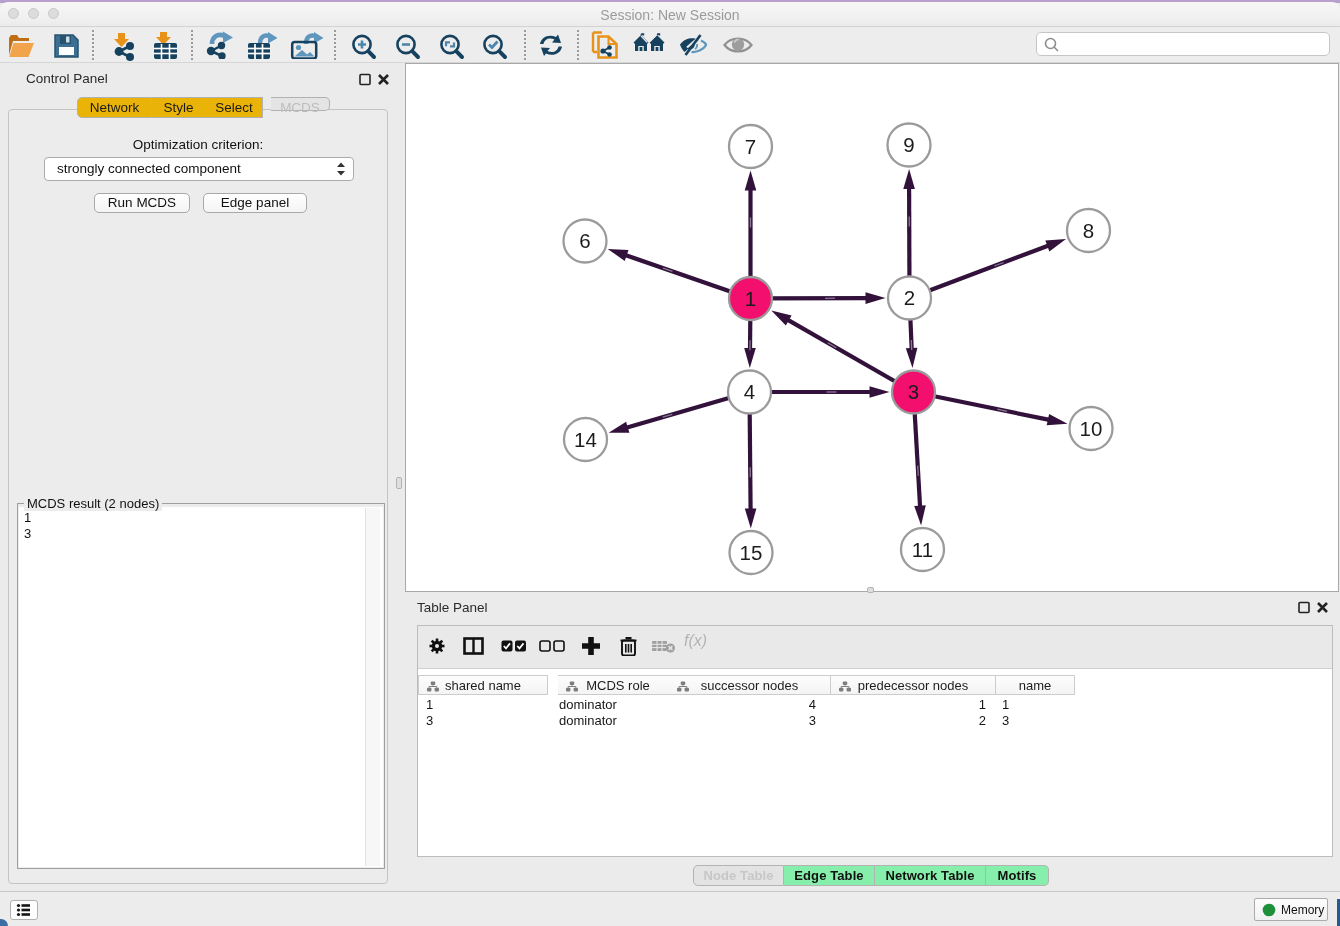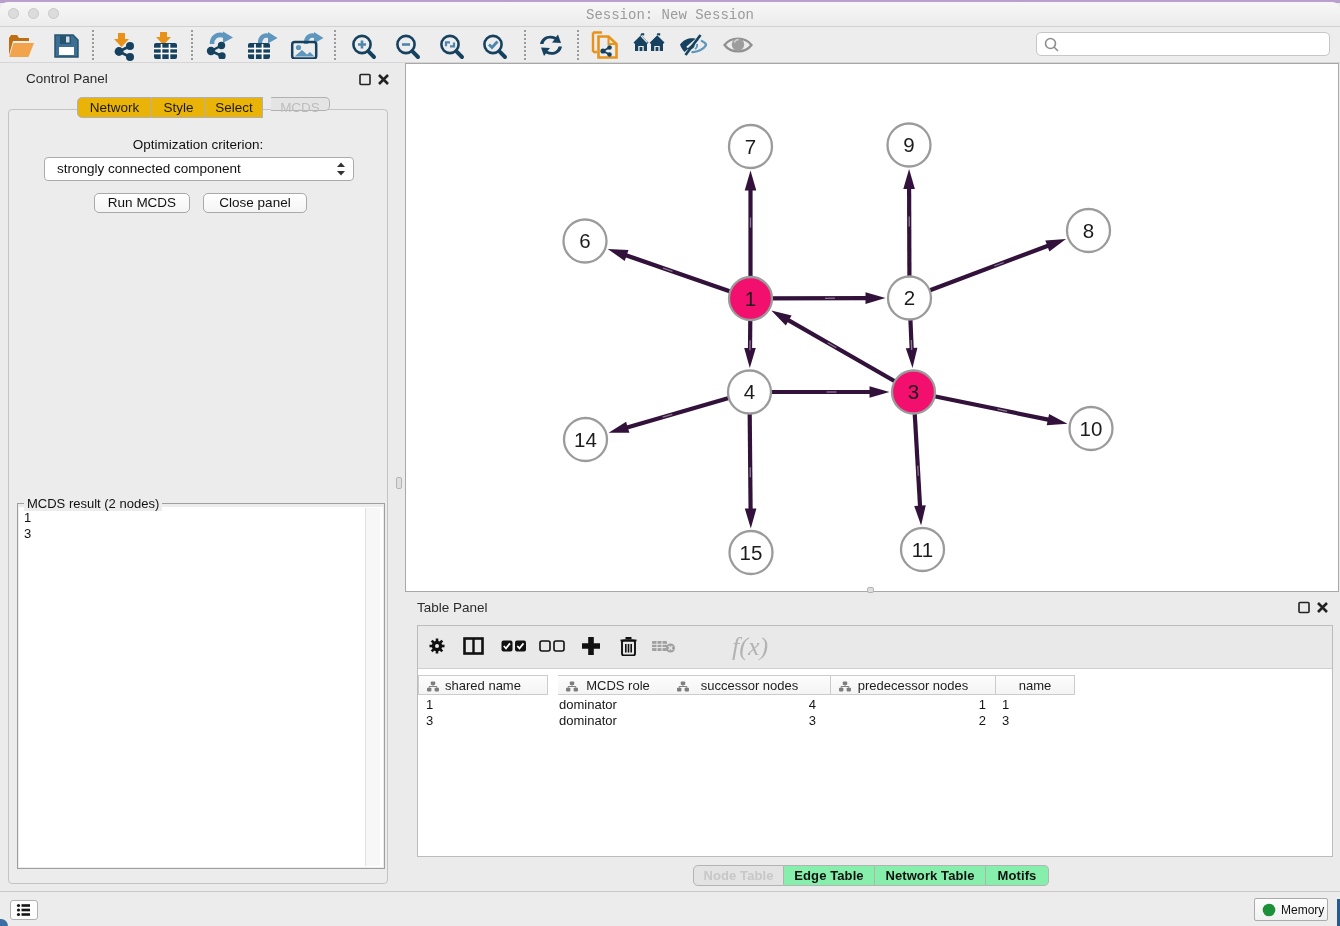--- a/index.html
+++ b/index.html
@@ -1,21 +1,21 @@
 <!DOCTYPE html>
 <html><head><meta charset="utf-8">
 <style>
 * { margin:0; padding:0; box-sizing:border-box; }
 html,body { width:1340px; height:926px; overflow:hidden; }
 body { font-family:"Liberation Sans", sans-serif; background:#ebebeb; position:relative; }
 .abs { position:absolute; }
 
 #purple { left:0; top:0; width:1340px; height:3px; background:#b89fcd; }
 
-#titlebar { left:0; top:2px; width:1340px; height:25px; background:linear-gradient(#f7f7f7,#ececec); border-radius:8px 8px 0 0; border-bottom:1px solid #d2d2d2;font-family:Liberation Mono, monospace; }
+#titlebar { left:0; top:2px; width:1340px; height:25px; background:linear-gradient(#f7f7f7,#ececec); border-radius:8px 8px 0 0; border-bottom:1px solid #d2d2d2; }
 .tl-circ { position:absolute; top:5.5px; width:11px; height:11px; border-radius:50%; background:#dcdcdc; border:1px solid #c9c9c9; }
 #apptitle { position:absolute; top:5px; left:0; width:100%; text-align:center; font-size:14px; color:#9b9b9b; }
 
 #toolbar { left:0; top:27px; width:1340px; height:36px; background:#ededed; border-bottom:1px solid #d6d6d6; }
 .tsep { position:absolute; top:3px; height:30px; width:0; border-left:2px dotted #9a9a9a; }
 .ticon { position:absolute; top:4px; }
 #search { position:absolute; left:1036px; top:5px; width:294px; height:24px; background:#fff; border:1px solid #c6c6c6; border-radius:5px; }
 
 #cpanel-title { left:26px; top:71px; font-size:13.5px; color:#2b2b2b; }
 #cpanel-box { left:8px; top:109px; width:380px; height:775px; background:#ececec; border:1px solid #c3c3c3; border-radius:4px; }
@@ -197,21 +197,21 @@
 <div class="ctab" style="left:206px;width:57px;border-left:none">Select</div>
 <div class="ctab" id="tab-mcds" style="left:263px;width:59px">MCDS</div>
 <div id="optlabel" class="abs">Optimization criterion:</div>
 <div id="selectbox" class="abs">strongly connected component
   <svg width="12" height="16" style="position:absolute;right:6px;top:3px" viewBox="0 0 12 16">
       <path d="M2 6 L6 1.5 L10 6 Z" fill="#333"></path>
       <path d="M2 10 L6 14.5 L10 10 Z" fill="#333"></path>
     </svg>
 </div>
 <div class="btn" style="left:94px;width:96px">Run MCDS</div>
-<div class="btn" style="left:203px;width:104px">Close panel</div>
+<div class="btn" style="left:203px;width:104px">Edge panel</div>
 <div id="fieldset" class="abs"></div>
 <div id="resultarea" class="abs">1<br>3</div>
 <div id="res-scroll" class="abs"></div>
 <div id="fieldset-legend" class="abs">MCDS result (2 nodes)</div>
 
 <div id="netwin" class="abs">
   <svg id="graph" width="932" height="504" viewBox="0 0 932 504">
 <g stroke="#32123a" stroke-width="4.2" fill="none">
 <line x1="344.5" y1="210.5" x2="344.5" y2="101.0"></line>
 <line x1="344.5" y1="210.5" x2="219.1" y2="166.9"></line>
@@ -340,21 +340,21 @@
         <rect x="1" y="2" width="15" height="10" rx="1" fill="#a0a0a0"></rect>
 <g stroke="#e9e9e9" stroke-width="1">
           <line x1="1" y1="5.3" x2="16" y2="5.3"></line>
           <line x1="1" y1="8.6" x2="16" y2="8.6"></line>
           <line x1="6" y1="2" x2="6" y2="12"></line>
           <line x1="11" y1="2" x2="11" y2="12"></line>
         </g>
 <circle cx="19.5" cy="9" r="4.5" fill="#a0a0a0"></circle>
         <path d="M17.6 7.1 L21.4 10.9 M21.4 7.1 L17.6 10.9" stroke="#e9e9e9" stroke-width="1.4"></path>
       </svg>
-<div style="position:absolute;left:266px;top:6px;width:44px;font-family:Liberation Serif, serif;font-style:italic;font-size:26px;color:#b3b3b3;margin-left:48px;">f(x)</div>
+<div style="position:absolute;left:266px;top:6px;width:44px;font-family:Liberation Sans, sans-serif;font-style:italic;font-size:16px;color:#b3b3b3;">f(x)</div>
   </div>
 <div id="tp-header">
       <div class="th" style="left:0px;width:130px;border-left:1px solid #ccc;"><svg width="12" height="11" viewBox="0 0 12 11" style="position:absolute;left:8px;top:5px">
           <g fill="#7d7d7d">
             <rect x="3.8" y="0.5" width="4.4" height="3.6" rx="0.8"></rect>
             <rect x="0" y="6.8" width="4.4" height="3.6" rx="0.8"></rect>
             <rect x="7.6" y="6.8" width="4.4" height="3.6" rx="0.8"></rect>
           </g>
           <path d="M6 4.2 L6 5.5 M2.2 6.8 L2.2 5.5 L9.8 5.5 L9.8 6.8" stroke="#7d7d7d" stroke-width="1" fill="none"></path>
         </svg>shared name</div>

